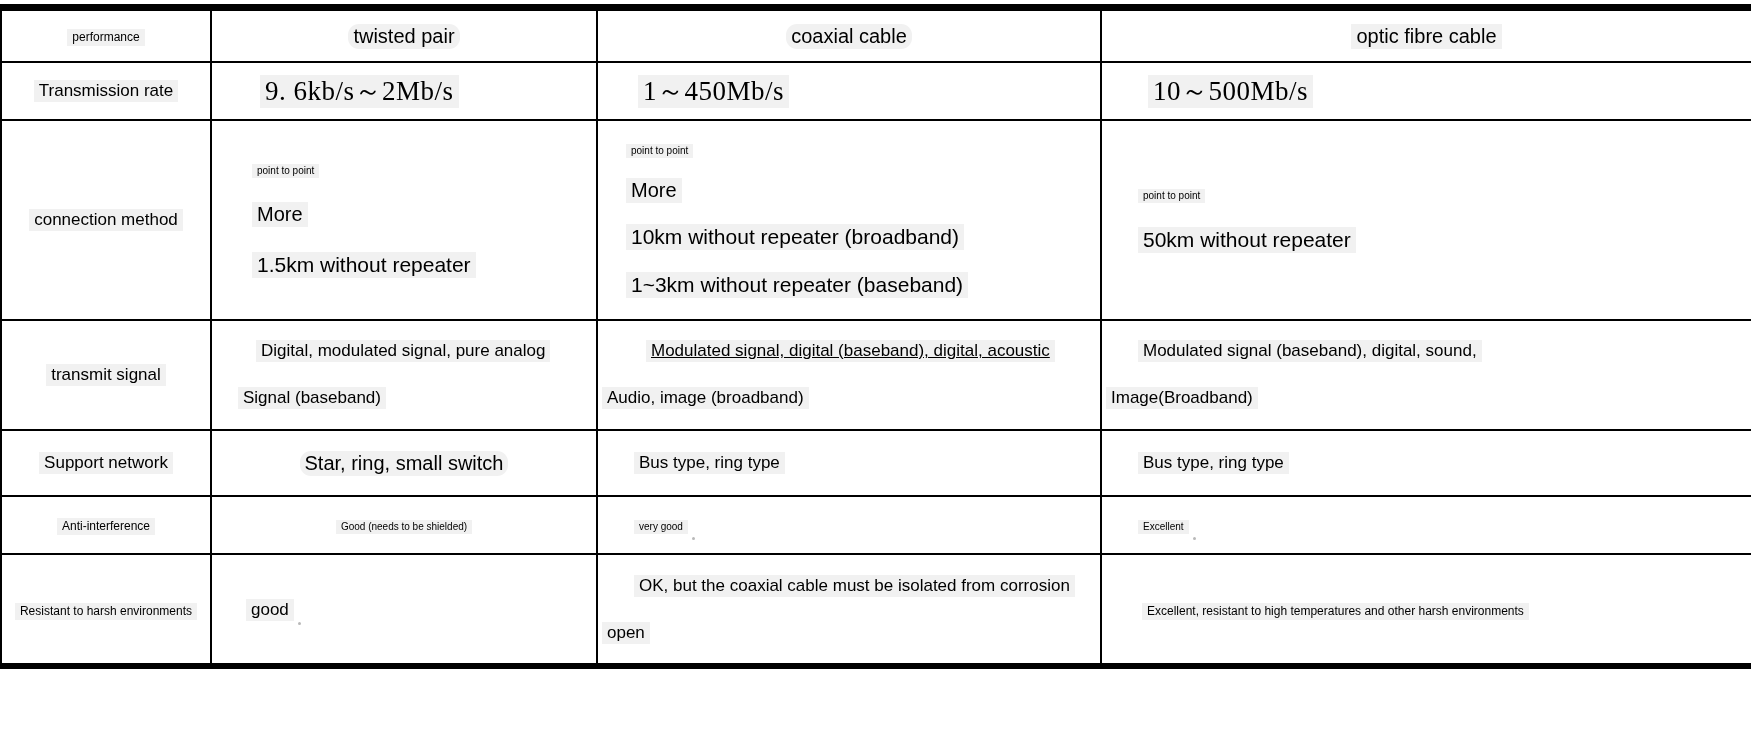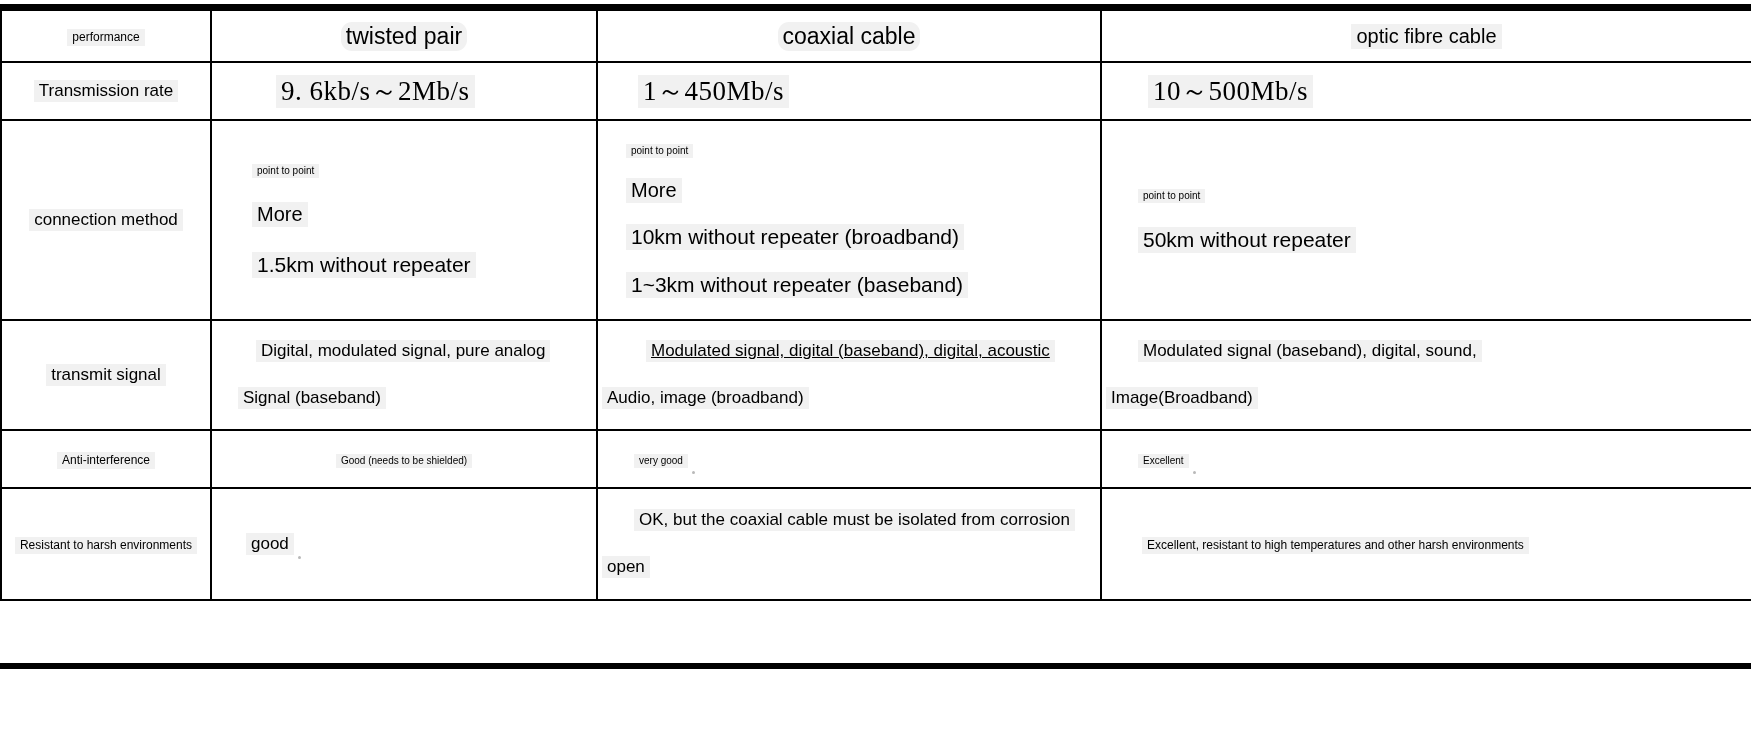--- a/index.html
+++ b/index.html
@@ -81,39 +81,39 @@
     box-decoration-break: clone;
     -webkit-box-decoration-break: clone;
   }
 
   
   .t-xs   { font-size: 12px;  line-height: 1.35; }
   .t-sm   { font-size: 10px;  line-height: 1.4; }
   .t-md   { font-size: 17px;  line-height: 1.45; }
   .t-lg   { font-size: 21px;  line-height: 1.45; }
   .t-xl   { font-size: 20px;  line-height: 1.4; }
-  .t-xxl  { font-size: 23px;  line-height: 1.4; border-radius: 11px; }
+  .t-xxl  { font-size: 20px;  line-height: 1.4; border-radius: 11px; }
 
   .ctr { text-align: center; }
   .lft { text-align: left; }
 
   
   .serif {
     font-family: "Liberation Serif", "DejaVu Serif", serif;
     font-size: 27px;
     letter-spacing: 0.5px;
   }
 
   .stack > div { margin: 0; }
   .stack .ln-gap-md { margin-top: 18px; }
   .stack .ln-gap-lg { margin-top: 22px; }
 
   .row-label { text-align: center; }
 
-  .indent-a { padding-left: 64px; }
+  .indent-a { padding-left: 48px; }
   .indent-b { padding-left: 40px; }
   .indent-c { padding-left: 46px; }
 
   
   .speck {
     display: inline-block;
     width: 3px; height: 3px;
     background: #b9b9b9;
     border-radius: 50%;
     position: relative;
@@ -216,20 +216,34 @@
         </td>
 
         <td class="cellpad lft">
           <div class="stack">
             <div style="padding-left:36px;"><span class="hl t-md">Modulated signal (baseband), digital, sound,</span></div>
             <div class="ln-gap-lg" style="padding-left:4px;"><span class="hl t-md">Image(Broadband)</span></div>
           </div>
         </td>
       </tr>
 
+      <tr class="r-net">
+        <td class="cellpad row-label">
+          <span class="hl t-md">Support network</span>
+        </td>
+        <td class="cellpad ctr">
+          <span class="hl t-xxl">Star, ring, small switch</span>
+        </td>
+        <td class="cellpad lft">
+          <div style="padding-left:36px;"><span class="hl t-md">Bus type, ring type</span></div>
+        </td>
+        <td class="cellpad lft">
+          <div style="padding-left:36px;"><span class="hl t-md">Bus type, ring type</span></div>
+        </td>
+      </tr>
 
       <tr class="r-anti">
         <td class="cellpad row-label">
           <span class="hl t-xs">Anti-interference</span>
         </td>
         <td class="cellpad ctr">
           <span class="hl t-sm">Good (needs to be shielded)</span>
         </td>
         <td class="cellpad lft">
           <div style="padding-left:36px;">

